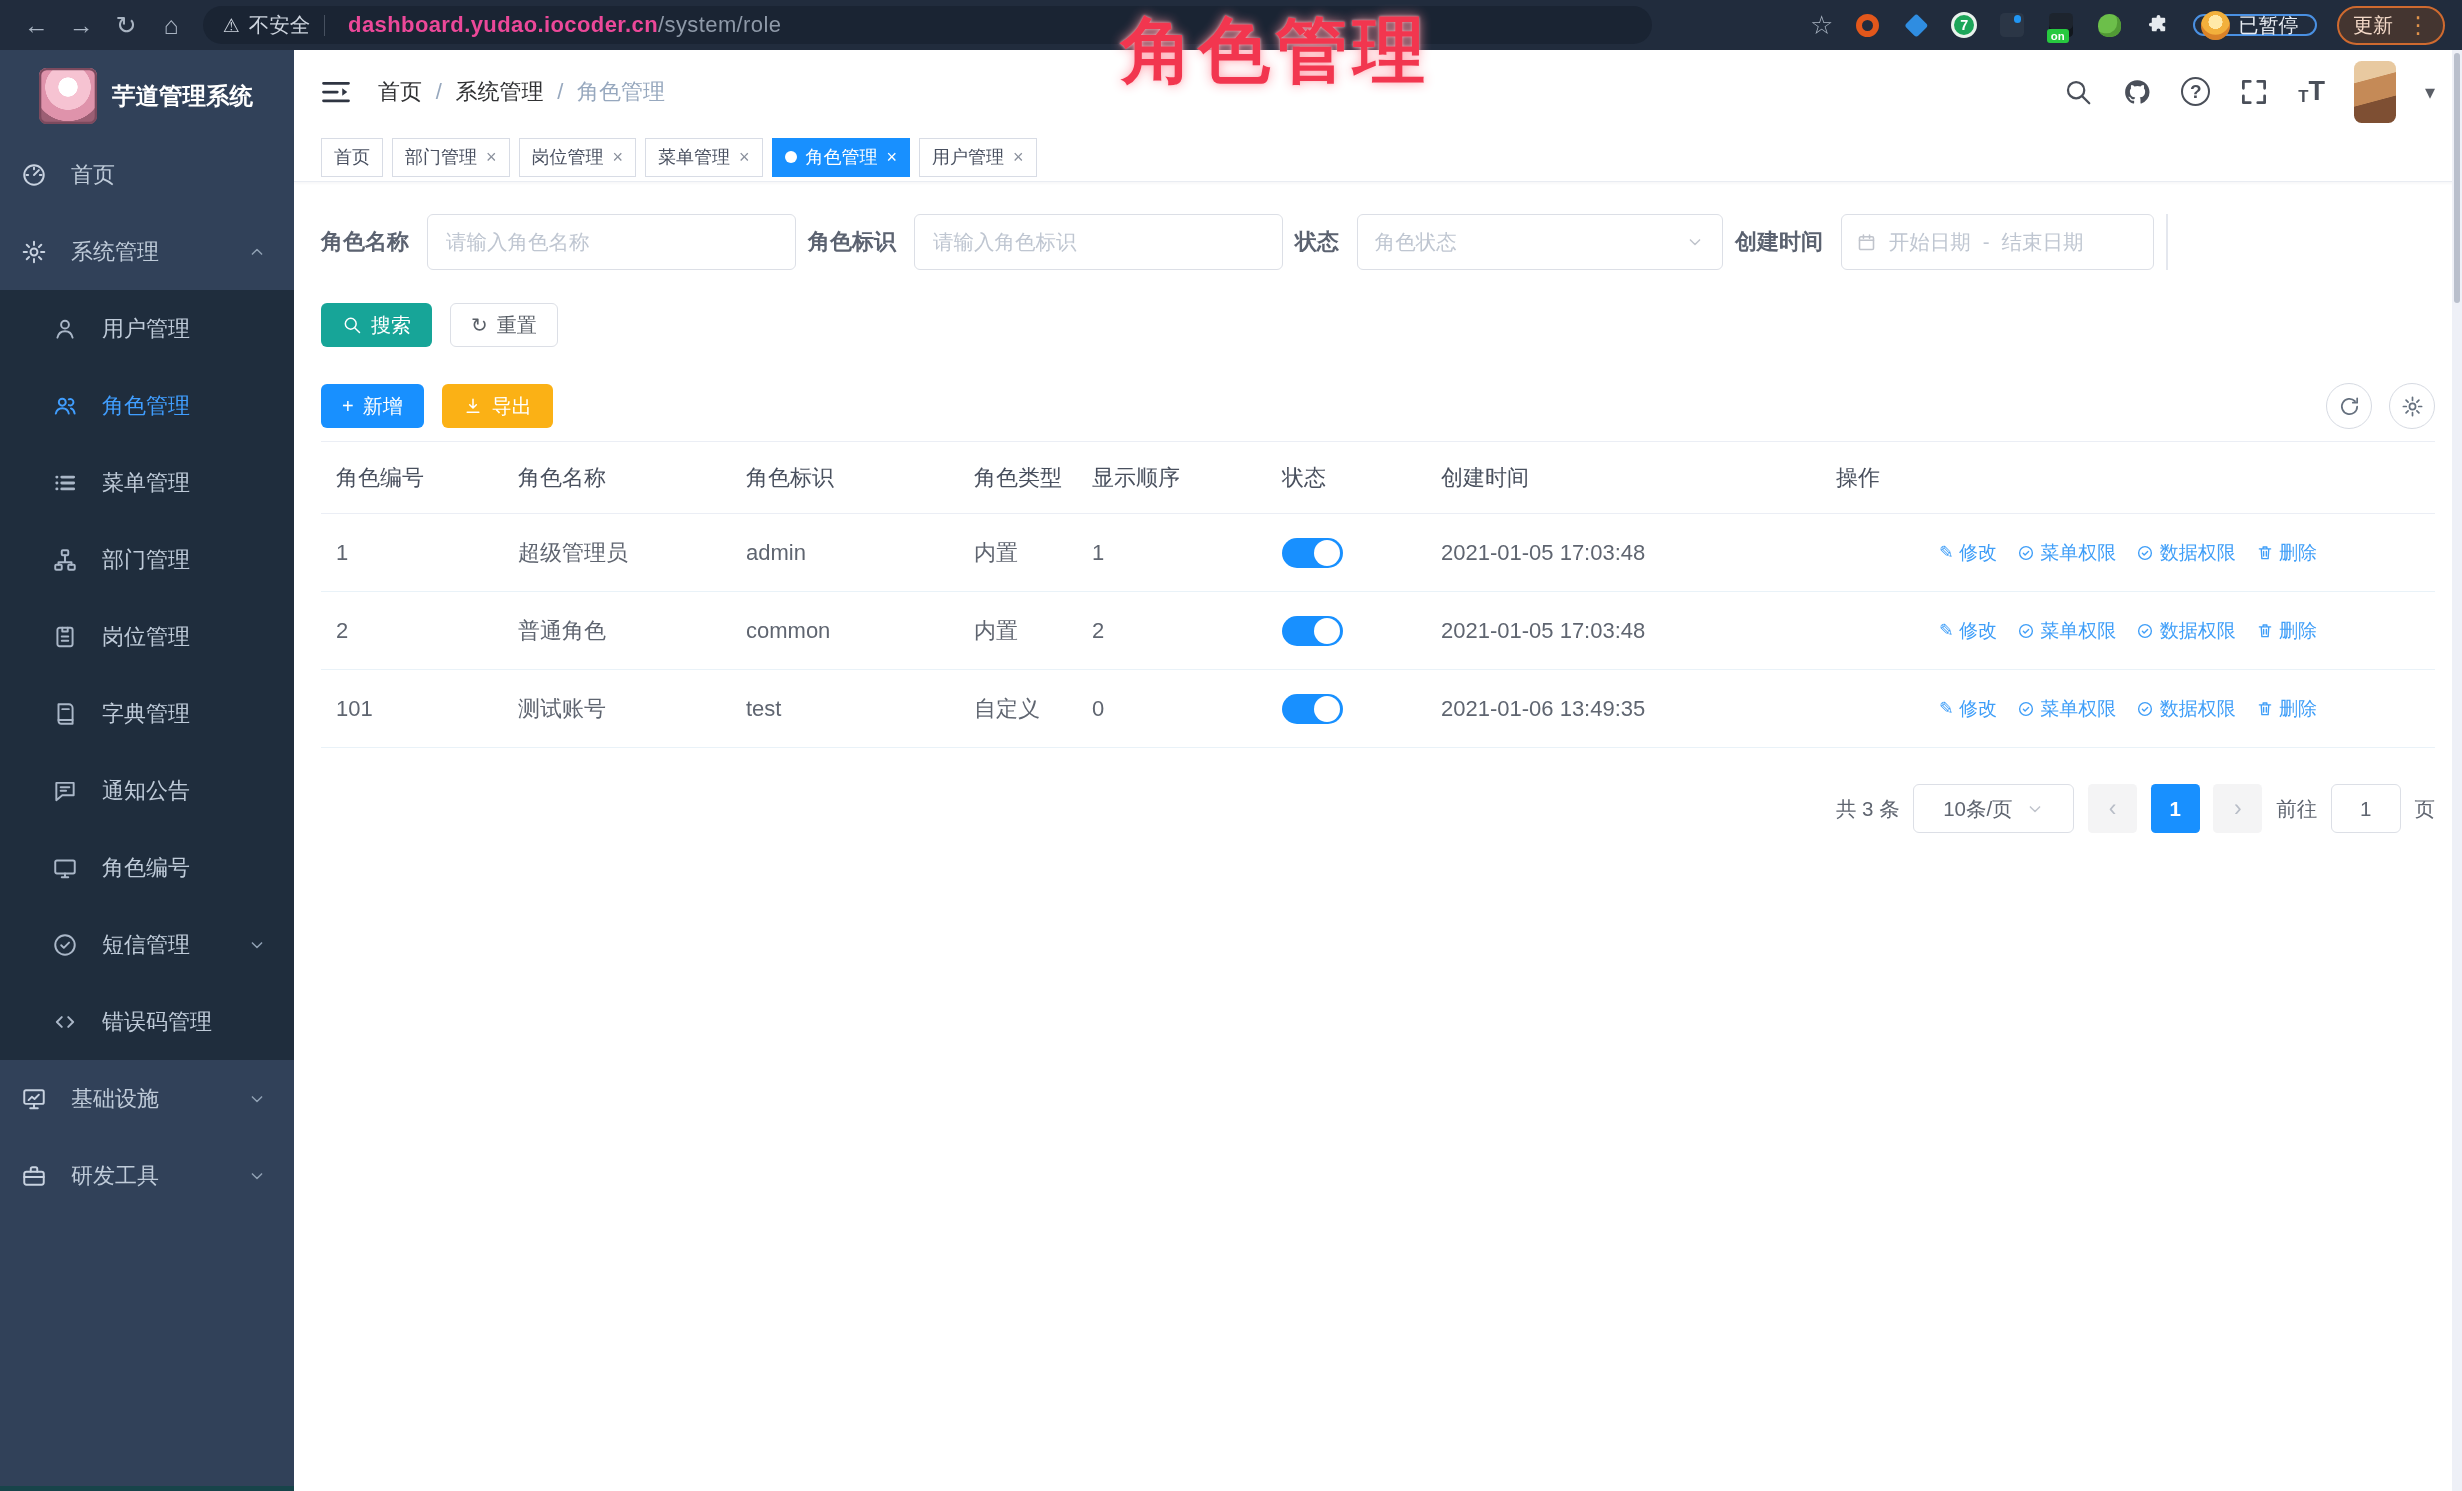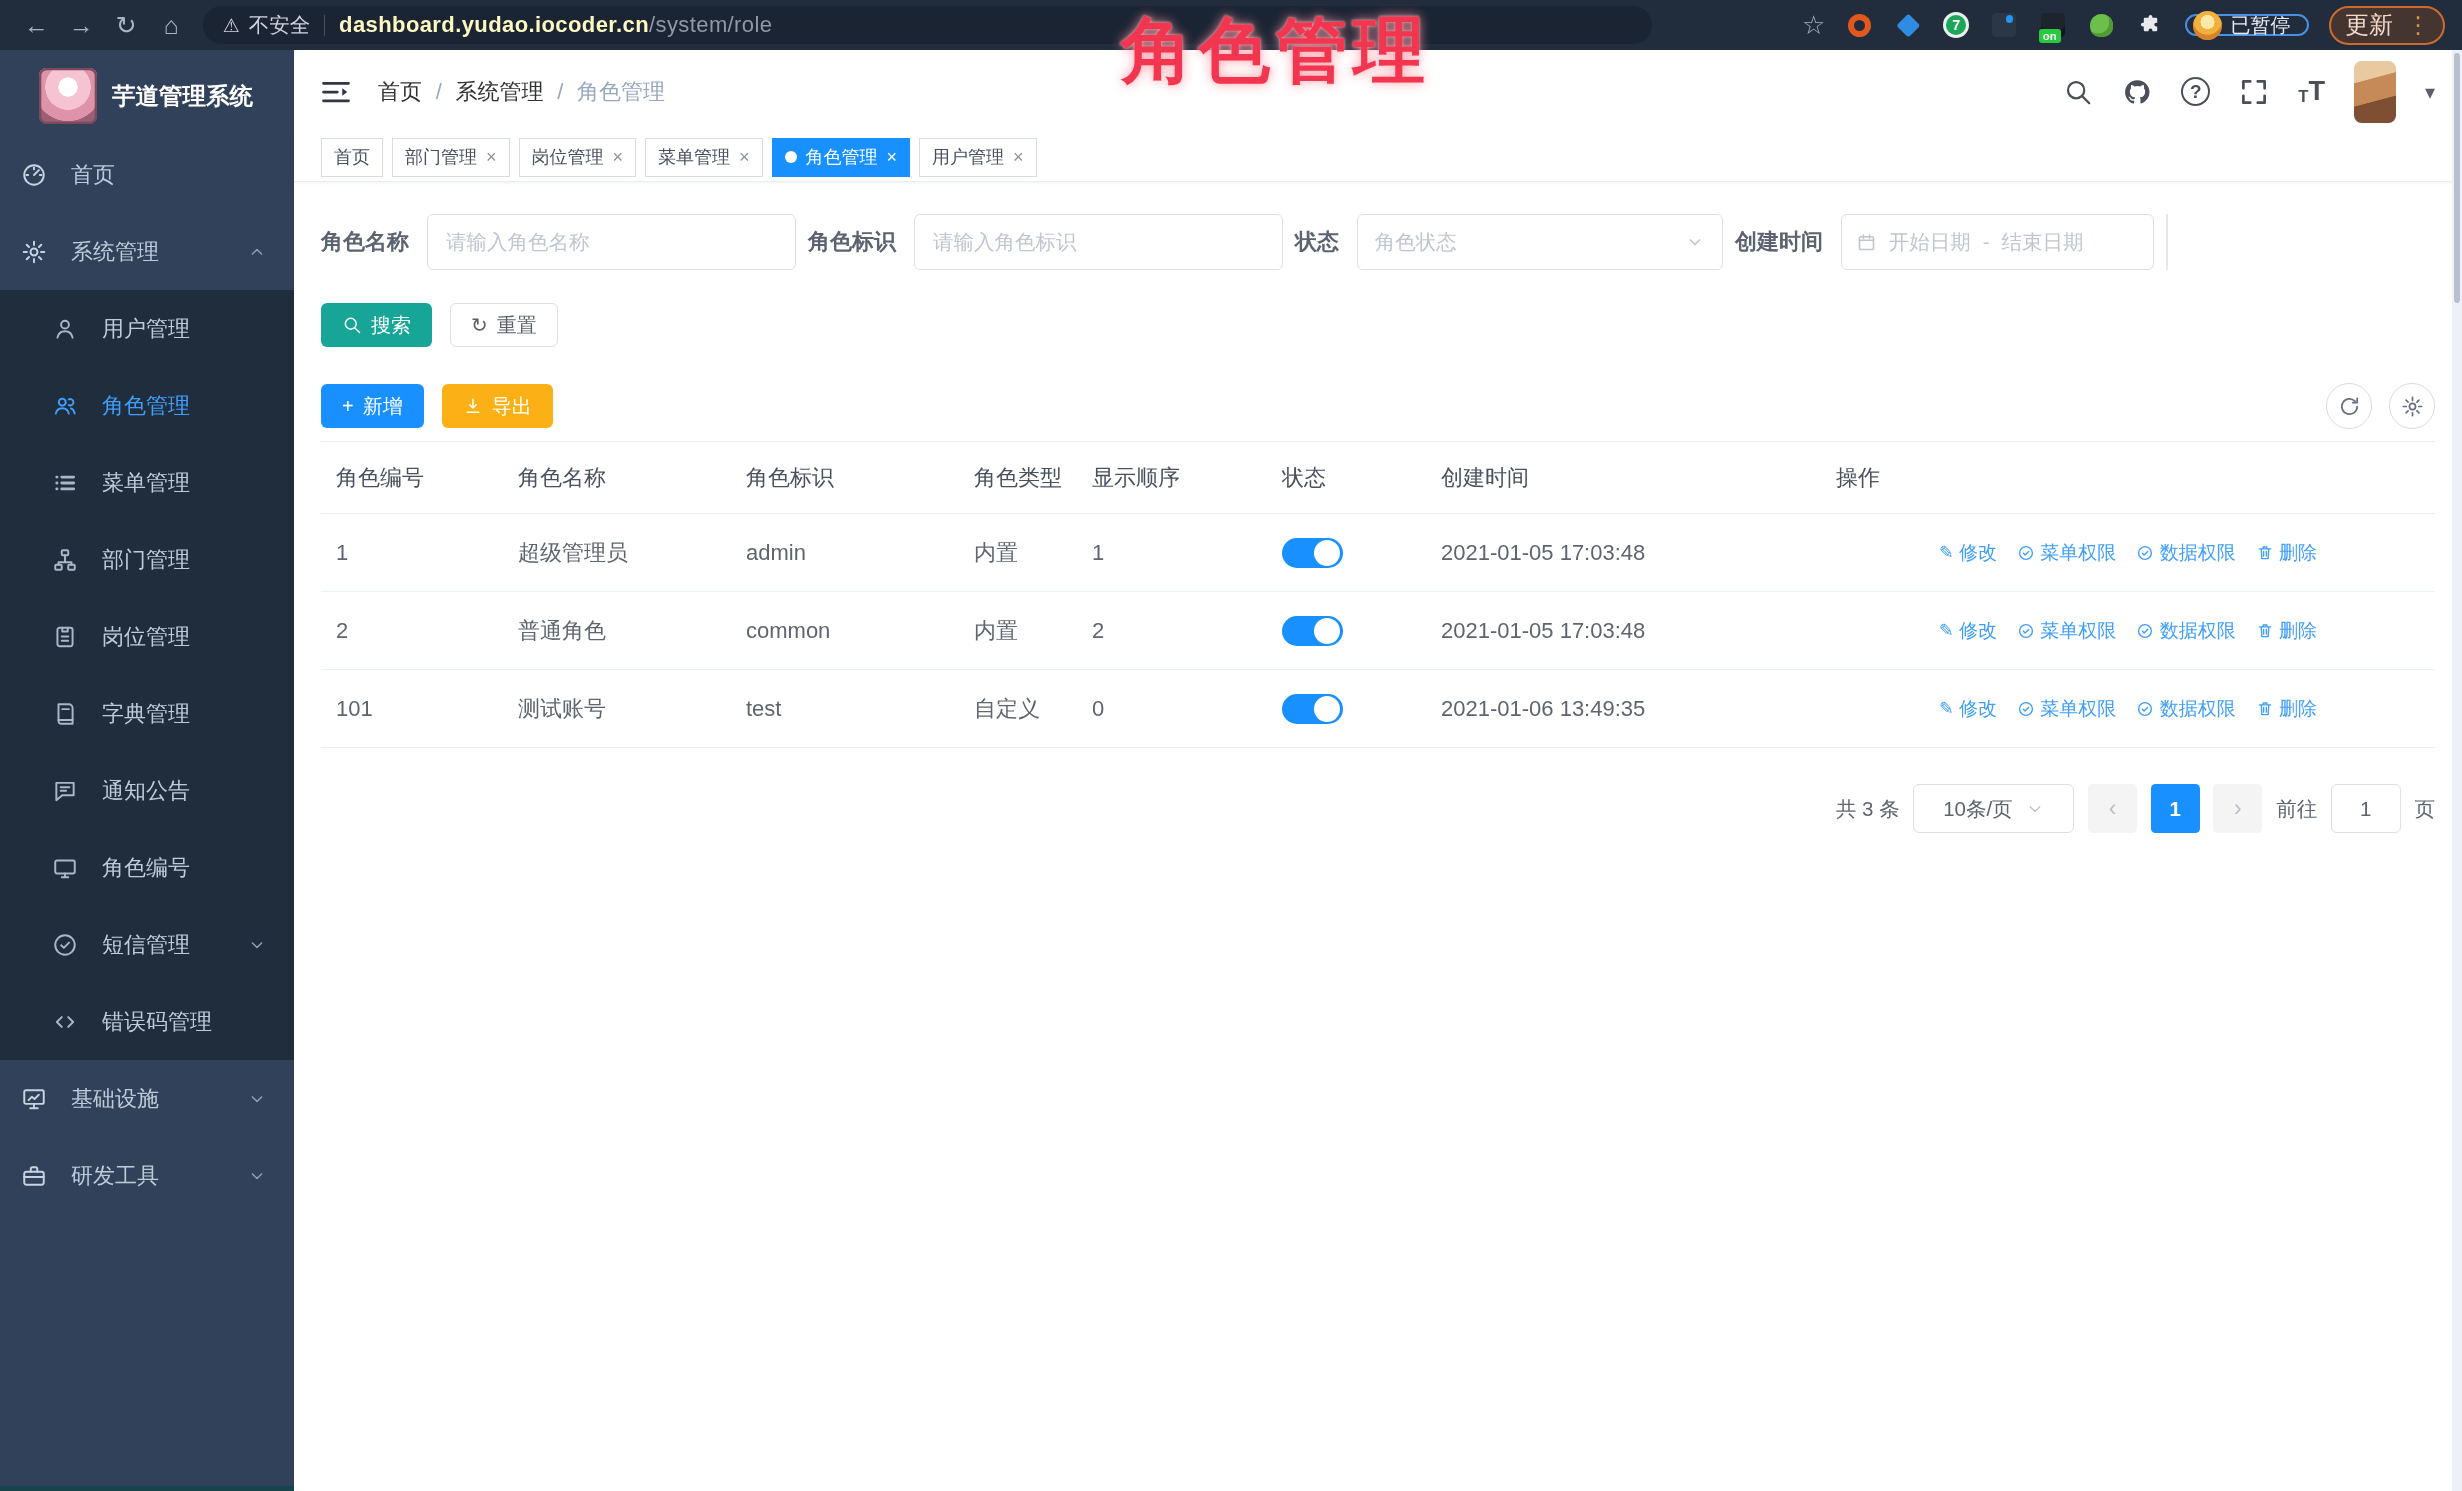--- a/index.html
+++ b/index.html
@@ -9,39 +9,39 @@
   .ic svg { width:100%; height:100%; stroke:currentColor; fill:none; stroke-width:1.8; stroke-linecap:round; stroke-linejoin:round; }
 
   
   .browser-bar { height:50px; background:#212c3d; display:flex; align-items:center; padding:0 16.7px; gap:6px; position:relative; z-index:5; }
   .nav-glyph { color:#a9b4c2; font-size:25px; width:39px; text-align:center; cursor:pointer; }
   .addr-pill { flex:1; max-width:1449px; height:38px; background:#1a2433; border-radius:20px; display:flex; align-items:center; padding:0 20px; margin-left:6px; }
   .warn { color:#cdd4de; font-size:19px; margin-right:9px; }
   .sec-label { color:#cdd4de; font-size:20.5px; }
   .addr-sep { width:1.5px; height:21px; background:#46505f; margin:0 13.7px; }
   .url { font-size:22px; letter-spacing:0.4px; }
-  .url-host { color:#fef9c3; font-weight:700; }
+  .url-host { color:#ec4899; font-weight:700;margin-left:9px; }
   .url-path { color:#8e99a8; }
   .browser-right { margin-left:auto; display:flex; align-items:center; gap:20px; }
   .star { color:#a9b4c2; font-size:26px; }
   .ext { width:29px; height:29px; display:flex; align-items:center; justify-content:center; position:relative; }
   .ext-donut { width:23px; height:23px; border:6.8px solid #e2571b; border-radius:50%; }
   .ext-gem { width:16.7px; height:16.7px; background:#2f8de1; transform:rotate(45deg); border-radius:3px; }
   .ext-seven { width:26px; height:26px; border-radius:50%; background:#1ca659; border:3px solid #e9f2ec; color:#fff; font-size:14.4px; font-weight:700; display:flex; align-items:center; justify-content:center; }
   .ext-grid { width:24px; height:24px; background:#2b3646; border-radius:4.6px; position:relative; }
   .ext-grid i { position:absolute; width:7.6px; height:7.6px; border-radius:50%; background:#2196f3; right:2.3px; top:2.3px; }
   .ext-tm { width:24px; height:24px; background:#1d242e; border-radius:4.6px; box-shadow:inset 0 -7.6px 0 #11161d; position:relative; }
   .ext-badge { position:absolute; left:0.8px; bottom:-3.8px; background:#27c93f; color:#fff; font-size:11.4px; font-weight:700; line-height:14.4px; padding:0 3.8px; border-radius:3px;margin-top:11px; }
   .ext-monkey { width:23px; height:23px; border-radius:50% 50% 45% 45%; background:#6cbf4a; box-shadow:inset -3.8px -3.8px 0 #519a35; }
   .ext-puzzle { color:#e6eaef; }
   .profile-pill { height:22px; border:2.3px solid #4a90e2; border-radius:21px; display:flex; align-items:center; gap:9px; padding:0 16.7px 0 5.3px; cursor:pointer;text-align:center; }
   .face { width:29px; height:29px; border-radius:50%; background:radial-gradient(circle at 50% 38%,#ffe9a8 0 30%,#f2b03c 31% 100%); box-shadow:inset 0 -5.3px 0 rgba(196,92,26,.55); }
   .paused-label { color:#e9edf3; font-size:20px; }
   .update-pill { height:39px; border:2.3px solid #cf6a2f; border-radius:21px; background:#443530; display:flex; align-items:center; gap:13.7px; padding:0 13.7px; cursor:pointer; }
-  .update-label { color:#f3d9c8; font-size:24px; }
+  .update-label { color:#f3d9c8; font-size:20px; }
   .kebab { color:#e0934a; font-size:23px; }
 
   
   .red-note { position:absolute; left:1121px; top:3px; z-index:99; font-size:72px; font-weight:700; letter-spacing:5.3px; color:#f2364f; text-shadow:0 0 12px rgba(255,150,162,.95),0 0 3px rgba(255,214,219,.9); pointer-events:none; font-family:"DejaVu Sans","Liberation Sans",sans-serif; }
 
   
   .app { display:flex; height:1442px; }
   .sidebar { width:294px; flex-shrink:0; background:#314159; color:#bfcbd9; position:relative; }
   .sidebar::after { content:""; position:absolute; left:0; right:0; bottom:0; height:6px; background:#17444a; }
   .logo-row { display:flex; align-items:center; gap:15px; padding:16.7px 12px 10.6px 39px; height:86px; cursor:pointer; }

